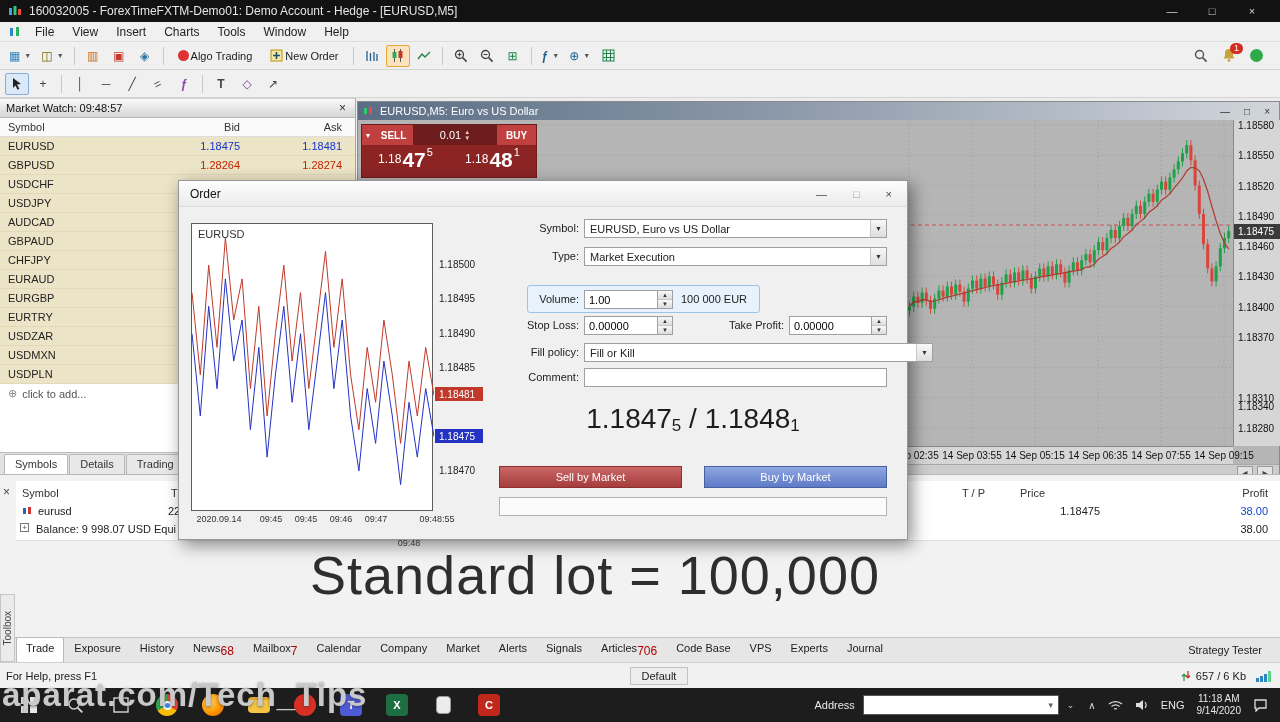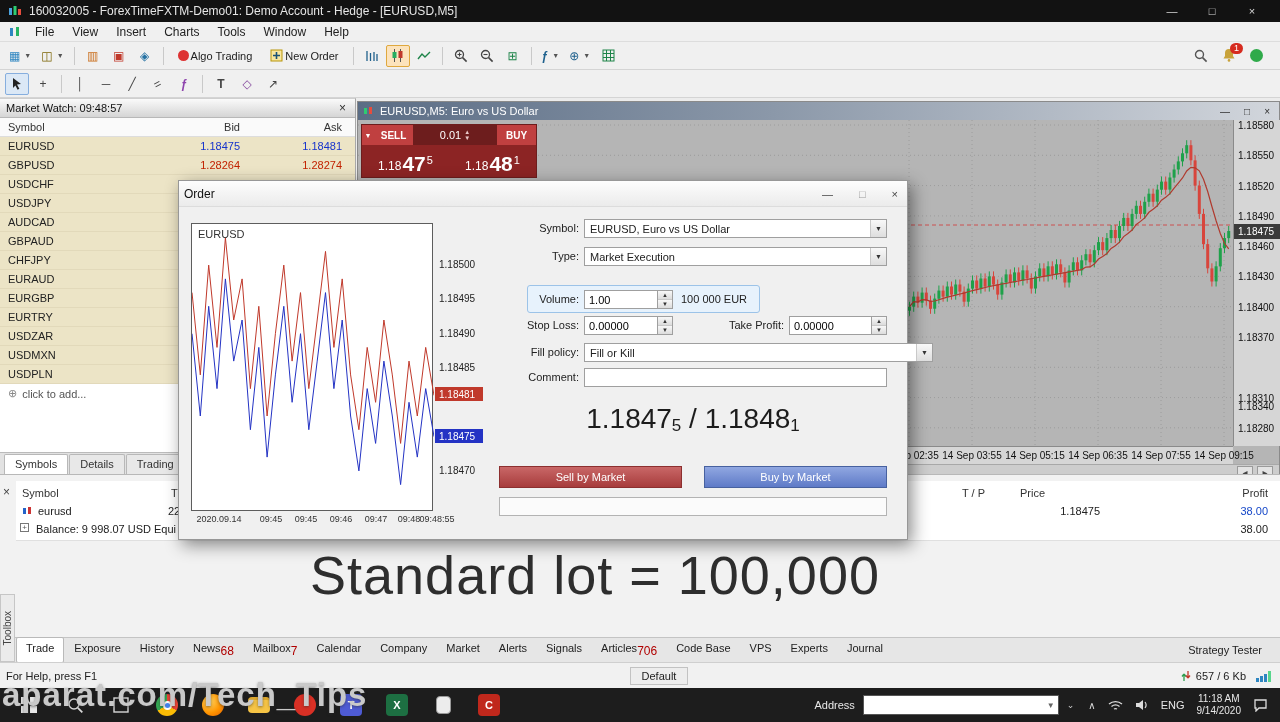--- a/index.html
+++ b/index.html
@@ -80,21 +80,21 @@
     display:flex;align-items:center;justify-content:center}
 
   
   #oneclick{position:absolute;left:3px;top:22px;width:176px;height:54px;border:1px solid #6d1d1d;z-index:3}
   #oc-head{height:20px;display:flex;background:#c04040;color:#fff;align-items:stretch}
   #oc-head .collapse{width:12px;display:flex;align-items:center;justify-content:center;font-size:7px}
   #oc-head .h-sell,#oc-head .h-buy{flex:1;display:flex;align-items:center;justify-content:center;font-size:10px;font-weight:bold}
   #oc-vol{width:84px;background:#6d1d1d;display:flex;align-items:center;justify-content:center;gap:3px;font-size:11px}
   #oc-vol .vspin{display:flex;flex-direction:column;font-size:6px;line-height:6px;color:#e8c8c8}
   #oc-prices{height:32px;display:flex;background:#8c2424;color:#fff}
-  .oc-price{flex:1;display:flex;align-items:flex-end;justify-content:center;padding-bottom:4px}
+  .oc-price{flex:1;display:flex;align-items:center;justify-content:center;padding-bottom:4px}
   .oc-price .p1{font-size:12px;margin-right:1px}
   .oc-price .p2{font-size:21px;font-weight:bold;line-height:19px}
   .oc-price .p3{font-size:11px;vertical-align:super;margin-left:1px;position:relative;top:-7px}
 
   
   #trade-panel{position:absolute;left:0;top:474px;width:1280px;height:163px;background:#f2f2f2;border-top:1px solid #b8b8b8}
   #tp-bg{position:absolute;left:16px;top:6px;width:1264px;height:60px;background:#fff;border-bottom:1px solid #e0e0e0}
   .tp-h{position:absolute;top:12px;color:#333}
   .tp-cell{position:absolute;color:#222}
   #tp-close{position:absolute;left:3px;top:10px;color:#444;font-size:12px}
@@ -106,21 +106,21 @@
 
   
   #caption{position:absolute;left:170px;top:544px;width:850px;text-align:center;font-size:54px;
     letter-spacing:1px;color:#2e2e2e;z-index:5}
   #watermark{position:absolute;left:2px;top:676px;font-size:33px;font-weight:bold;color:#c9c9c9;
     text-shadow:0 1px 3px rgba(40,40,40,.55);z-index:60;letter-spacing:1px}
 
   
   #order-dialog{position:absolute;left:178px;top:180px;width:730px;height:360px;background:#f0f0f0;
     border:1px solid #979797;box-shadow:4px 5px 16px rgba(0,0,0,.45);z-index:40}
-  #od-title{height:26px;display:flex;align-items:center;padding:0 5px;font-size:12px;color:#111;
+  #od-title{height:26px;display:flex;align-items:center;padding:0 11px;font-size:12px;color:#111;
     background:linear-gradient(#fdfdfd,#ebebeb);border-bottom:1px solid #dcdcdc}
   #od-title .od-controls{margin-left:auto;display:flex;gap:26px;color:#444;padding-right:4px;font-size:11px}
   #od-title .od-max{color:#9a9a9a}
   .od-label{position:absolute;text-align:right;color:#222;width:100px}
   .od-select{position:absolute;height:19px;background:#fff;border:1px solid #9f9f9f;display:flex;
     align-items:center;padding-left:5px}
   .od-select .dd-btn{margin-left:auto;width:16px;height:100%;border-left:1px solid #c9c9c9;
     background:linear-gradient(#f8f8f8,#dedede);display:flex;align-items:center;justify-content:center;
     font-size:7px;color:#333}
   .od-input{position:absolute;height:19px;border:1px solid #9f9f9f;background:#fff;font-size:11px;
@@ -718,21 +718,21 @@
       <div>
         <div class="mini-tag" id="mini-ask-tag" style="top: 164px;">1.18481</div>
         <div class="mini-tag" id="mini-bid-tag" style="top: 206px;">1.18475</div>
       </div>
       <div id="mini-taxis">
           <div class="mini-tlabel" style="left: 28px;">2020.09.14</div>
           <div class="mini-tlabel" style="left: 80px;">09:45</div>
           <div class="mini-tlabel" style="left: 115px;">09:45</div>
           <div class="mini-tlabel" style="left: 150px;">09:46</div>
           <div class="mini-tlabel" style="left: 185px;">09:47</div>
-          <div class="mini-tlabel" style="left: 218px;">09:48</div>
+          <div class="mini-tlabel" style="left: 218px; margin-top: 24px;">09:48</div>
           <div class="mini-tlabel" style="left: 246px;">09:48:55</div>
         </div>
     <div class="mini-plabel" style="top: 36px;">1.18500</div>
         <div class="mini-plabel" style="top: 70px;">1.18495</div>
         <div class="mini-plabel" style="top: 105px;">1.18490</div>
         <div class="mini-plabel" style="top: 139px;">1.18485</div>
         <div class="mini-plabel" style="top: 242px;">1.18470</div>
       </div>
 
     <span class="od-label" style="left:300px;top:41px">Symbol:</span>

